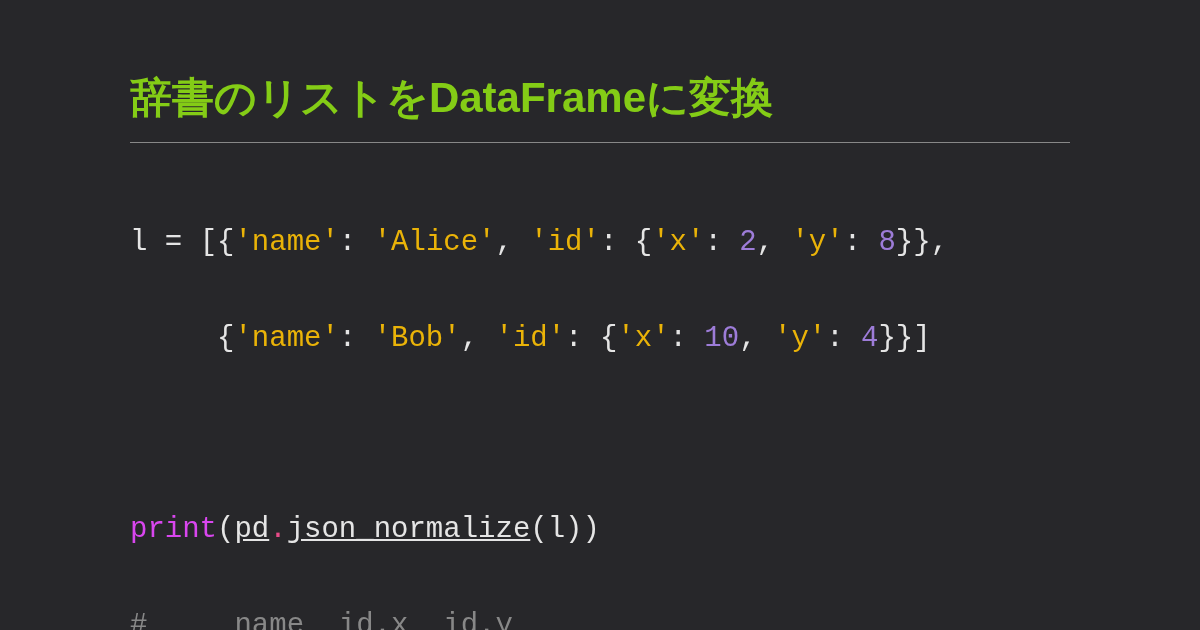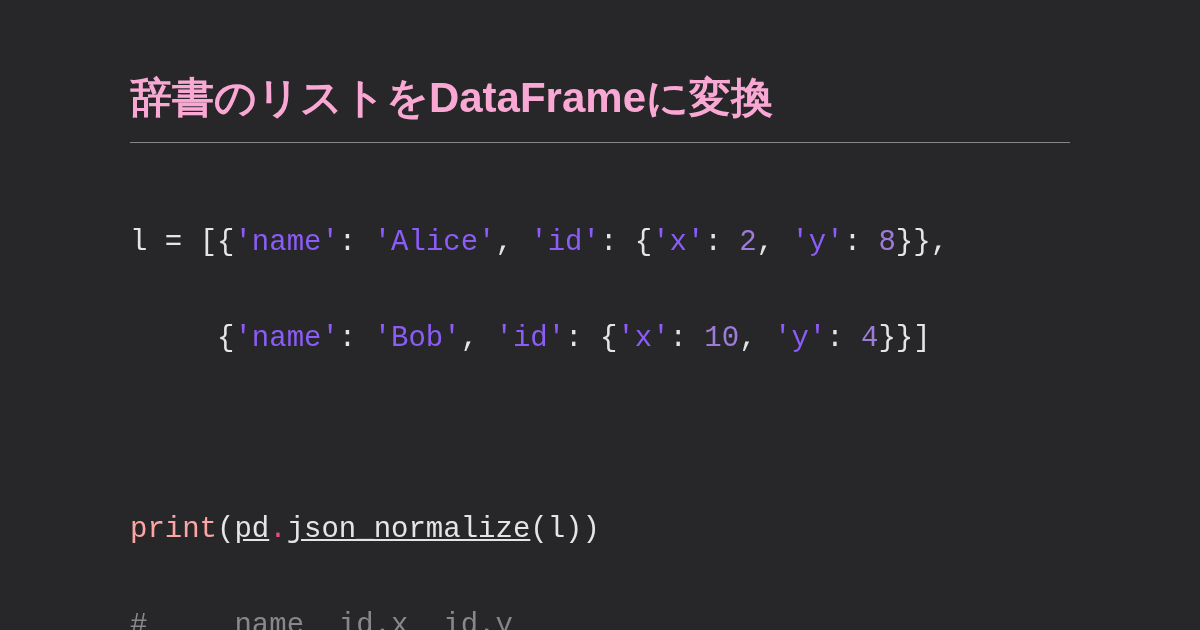--- a/index.html
+++ b/index.html
@@ -9,40 +9,40 @@
     }
     body {
       width: 1200px;
       height: 630px;
       background: #27272a;
       padding: 70px 130px;
       font-family: -apple-system, BlinkMacSystemFont, "Segoe UI", "Helvetica Neue", Arial, sans-serif;
       overflow: hidden;
     }
     .title {
-      color: #f9a8d4;
+      color: #84cc16;
       font-size: 42px;
       font-weight: 700;
       padding-bottom: 16px;
       border-bottom: 1px solid #888;
       margin-bottom: 28px;
     }
     .code {
       font-family: "SFMono-Regular", Consolas, "Liberation Mono", Menlo, Courier, monospace;
       font-size: 29px;
       line-height: 1.65;
       font-weight: 500;
       white-space: pre;
     }
     .c-var { color: #e5e5e5; }
     .c-op { color: #e5e5e5; }
     .c-punct { color: #e5e5e5; }
-    .c-string { color: #8b5cf6; }
+    .c-string { color: #eab308; }
     .c-number { color: #9d7cd8; }
-    .c-fn { color: #fca5a5; }
+    .c-fn { color: #d946ef; }
     .c-dot { color: #e84b88; }
     .c-attr { color: #e5e5e5; text-decoration: underline; }
     .c-comment { color: #888888; }
   </style>
 </head>
 <body>
 
 <div class="title">辞書のリストをDataFrameに変換</div>
 
 <div class="code">

